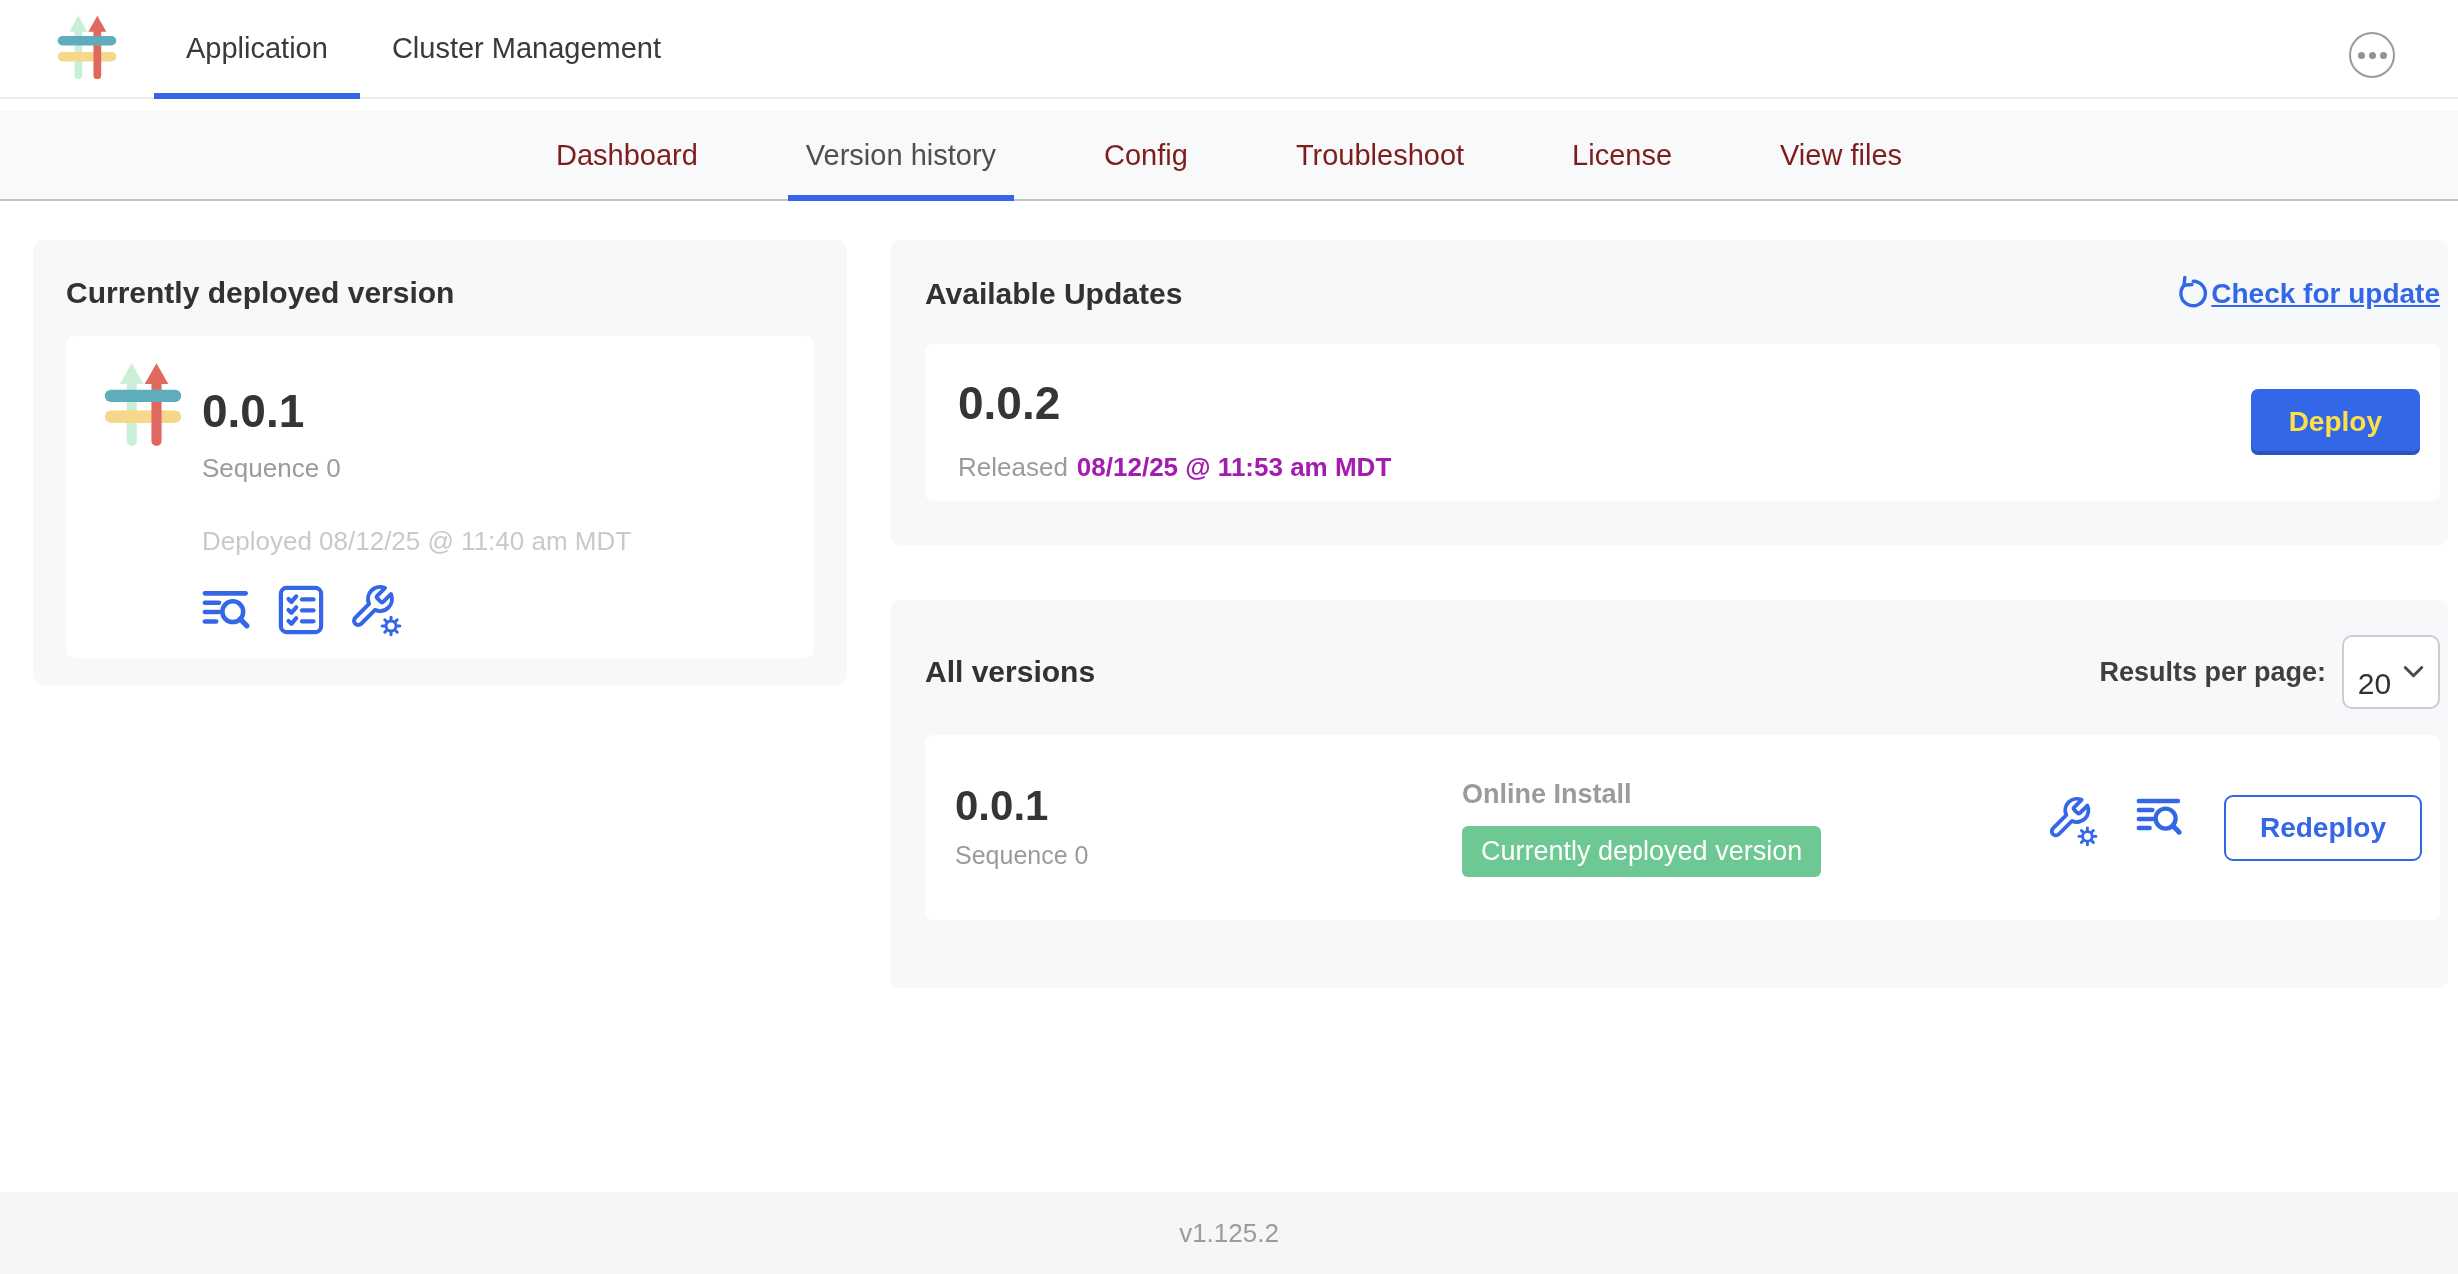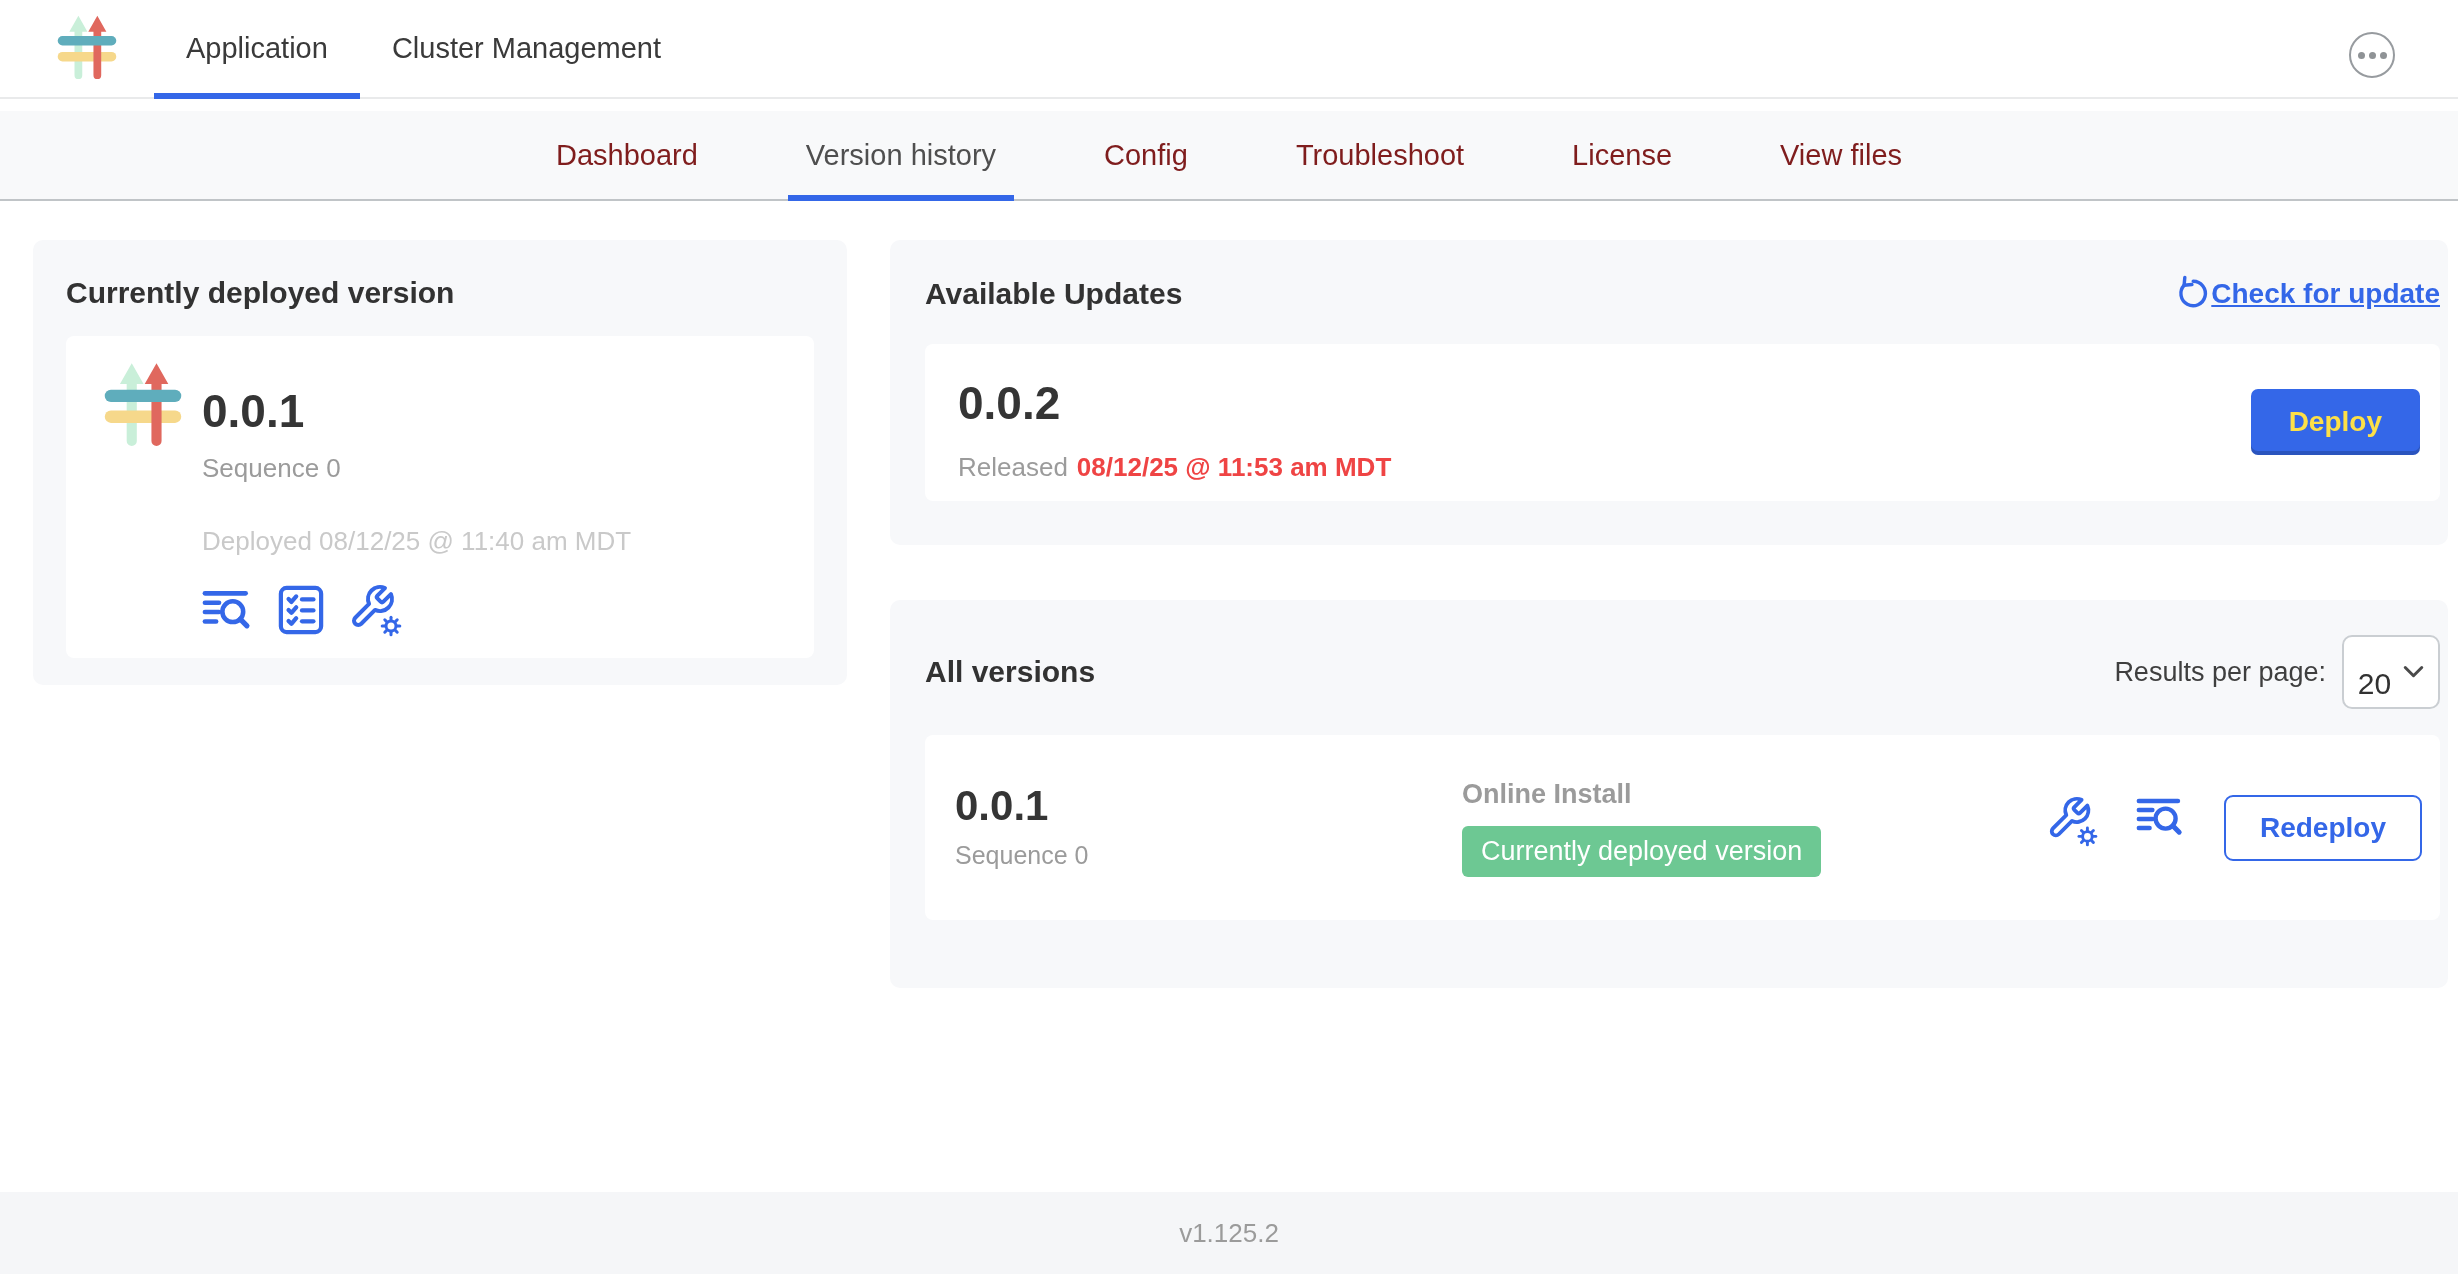--- a/index.html
+++ b/index.html
@@ -64,29 +64,29 @@
 
   
   .updates-card{left:890px;top:39px;width:1558px;height:305px;padding:35px 8px 35px 35px;}
   .card-head{display:flex;align-items:center;justify-content:space-between;}
   .check-link{display:flex;align-items:center;gap:0;background:none;border:none;cursor:pointer;
     font-family:inherit;}
   .check-link span{font-size:28px;color:var(--accent);text-decoration:underline;font-weight:600;}
   .updates-inner{position:relative;margin-top:32px;height:157px;padding:36px 33px;}
   .version-md{font-size:46px;font-weight:700;color:var(--text-dark);line-height:1.0;}
   .released{margin-top:26px;font-size:26px;color:var(--text-gray);}
-  .released b{color:#ef4444;font-weight:700;margin-left:9px;}
+  .released b{color:#a21caf;font-weight:700;margin-left:9px;}
   .deploy-btn{position:absolute;right:20px;top:45px;height:66px;padding:0 38px;border:none;
     border-radius:7px;background:var(--accent);color:#fde047;font-size:28px;font-weight:700;
     font-family:inherit;cursor:pointer;box-shadow:inset 0 -4px 0 rgba(0,0,0,0.18);}
 
   
   .versions-card{left:890px;top:399px;width:1558px;height:388px;padding:35px 8px 35px 35px;}
   .rpp{display:flex;align-items:center;}
-  .rpp-label{font-size:27px;font-weight:400;color:#3F3F3F;margin-right:16px;}
+  .rpp-label{font-size:27px;font-weight:700;color:#3F3F3F;margin-right:16px;}
   .rpp-select{width:98px;height:74px;background:#fff;border:2px solid #CACED2;border-radius:10px;
     display:flex;align-items:center;justify-content:center;gap:12px;cursor:pointer;}
   .rpp-select span{font-size:30px;color:#323232;margin-top:24px;}
   .version-row{position:relative;margin-top:26px;height:185px;display:flex;align-items:center;
     padding:0 18px 0 30px;}
   .vr-left{flex:0 0 507px;}
   .version-sm{font-size:42px;font-weight:700;color:var(--text-dark);line-height:1.0;}
   .vr-left .sequence{margin-top:14px;font-size:25px;}
   .vr-mid .install-type{font-size:27px;font-weight:600;color:var(--text-gray);}
   .deployed-badge{display:inline-block;margin-top:16px;background:var(--badge-green);color:#fff;

